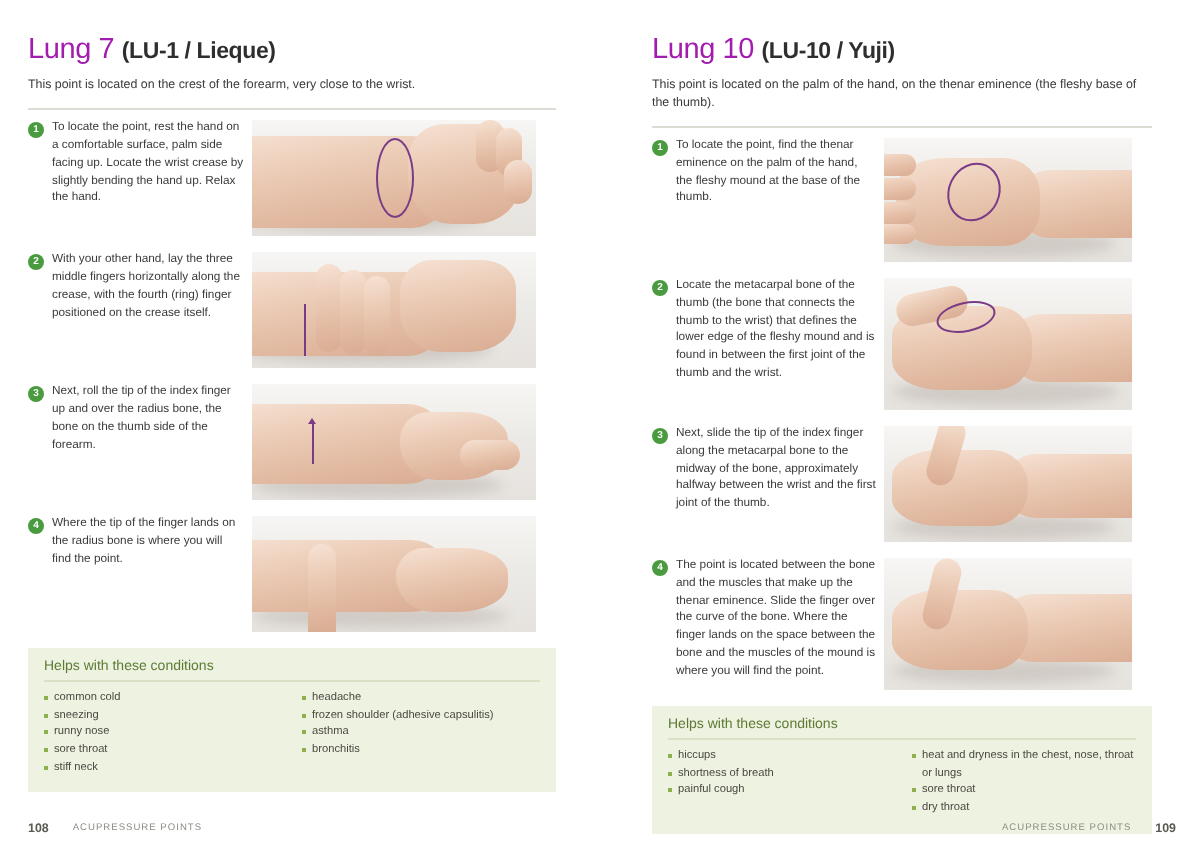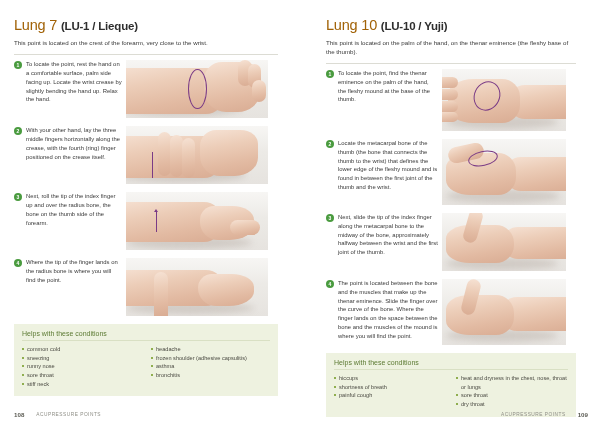--- a/index.html
+++ b/index.html
@@ -32,21 +32,21 @@
 
   
   .point-title {
     font-size: 13.5px;
     line-height: 1.1;
     color: #3f3f3f;
     margin-bottom: 5px;
     white-space: nowrap;
   }
   .point-title .name {
-    color: #a16207;
+    color: #a21caf;
     font-weight: 400;
     font-size: 14.5px;
     letter-spacing: -0.2px;
   }
   .point-title .code {
     color: #2e2e2e;
     font-weight: bold;
     font-size: 11.5px;
     letter-spacing: -0.2px;
   }

